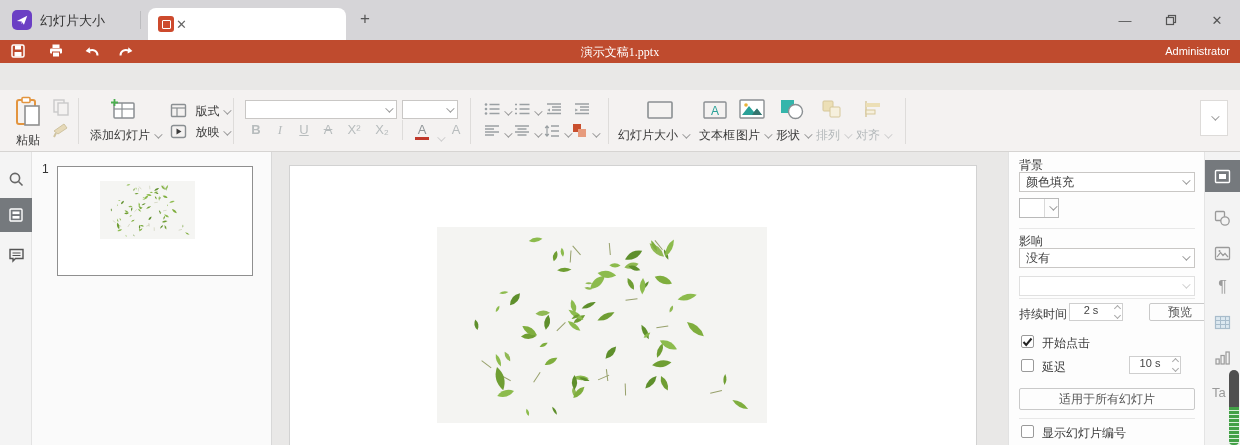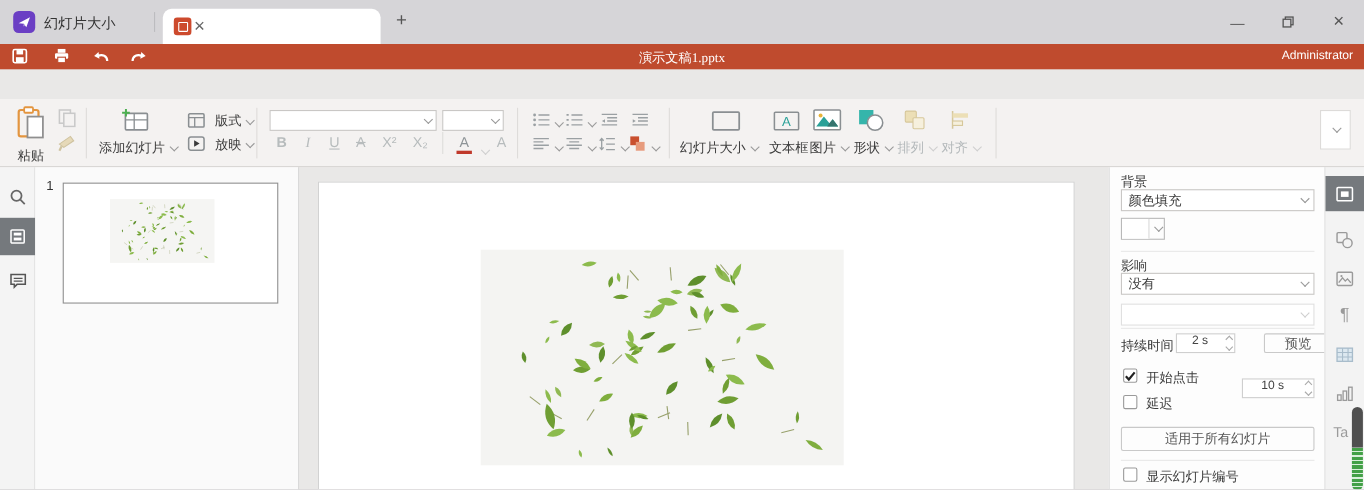--- a/index.html
+++ b/index.html
@@ -582,21 +582,21 @@
     </div>
     <div class="rp-btn" style="left:140px;top:151px;width:62px">预览</div>
     <div class="cb" style="left:12px;top:183px">
       <svg width="11" height="10" viewBox="0 0 11 10">
           <polyline points="1.5,5 4.2,8 9.5,1.5" fill="none" stroke="#222" stroke-width="2"></polyline>
         </svg>
     </div>
     <div class="cb-label" style="left:33px;top:183px">开始点击</div>
     <div class="cb" style="left:12px;top:207px"></div>
     <div class="cb-label" style="left:33px;top:207px">延迟</div>
-    <div class="spin" style="left:120px;top:192px;width:66px">
+    <div class="spin" style="left:120px;top:204px;width:52px">
       <span class="val">10 s</span>
       <span class="arrows">
           <i class="up"></i>
           <i class="dn"></i>
         </span>
     </div>
     <div class="rp-btn" style="left:10px;top:236px;width:176px;height:22px">适用于所有幻灯片</div>
     <div class="rp-hr" style="top:266px"></div>
     <div class="cb" style="left:12px;top:273px"></div>
     <div class="cb-label" style="left:33px;top:273px">显示幻灯片编号</div>

